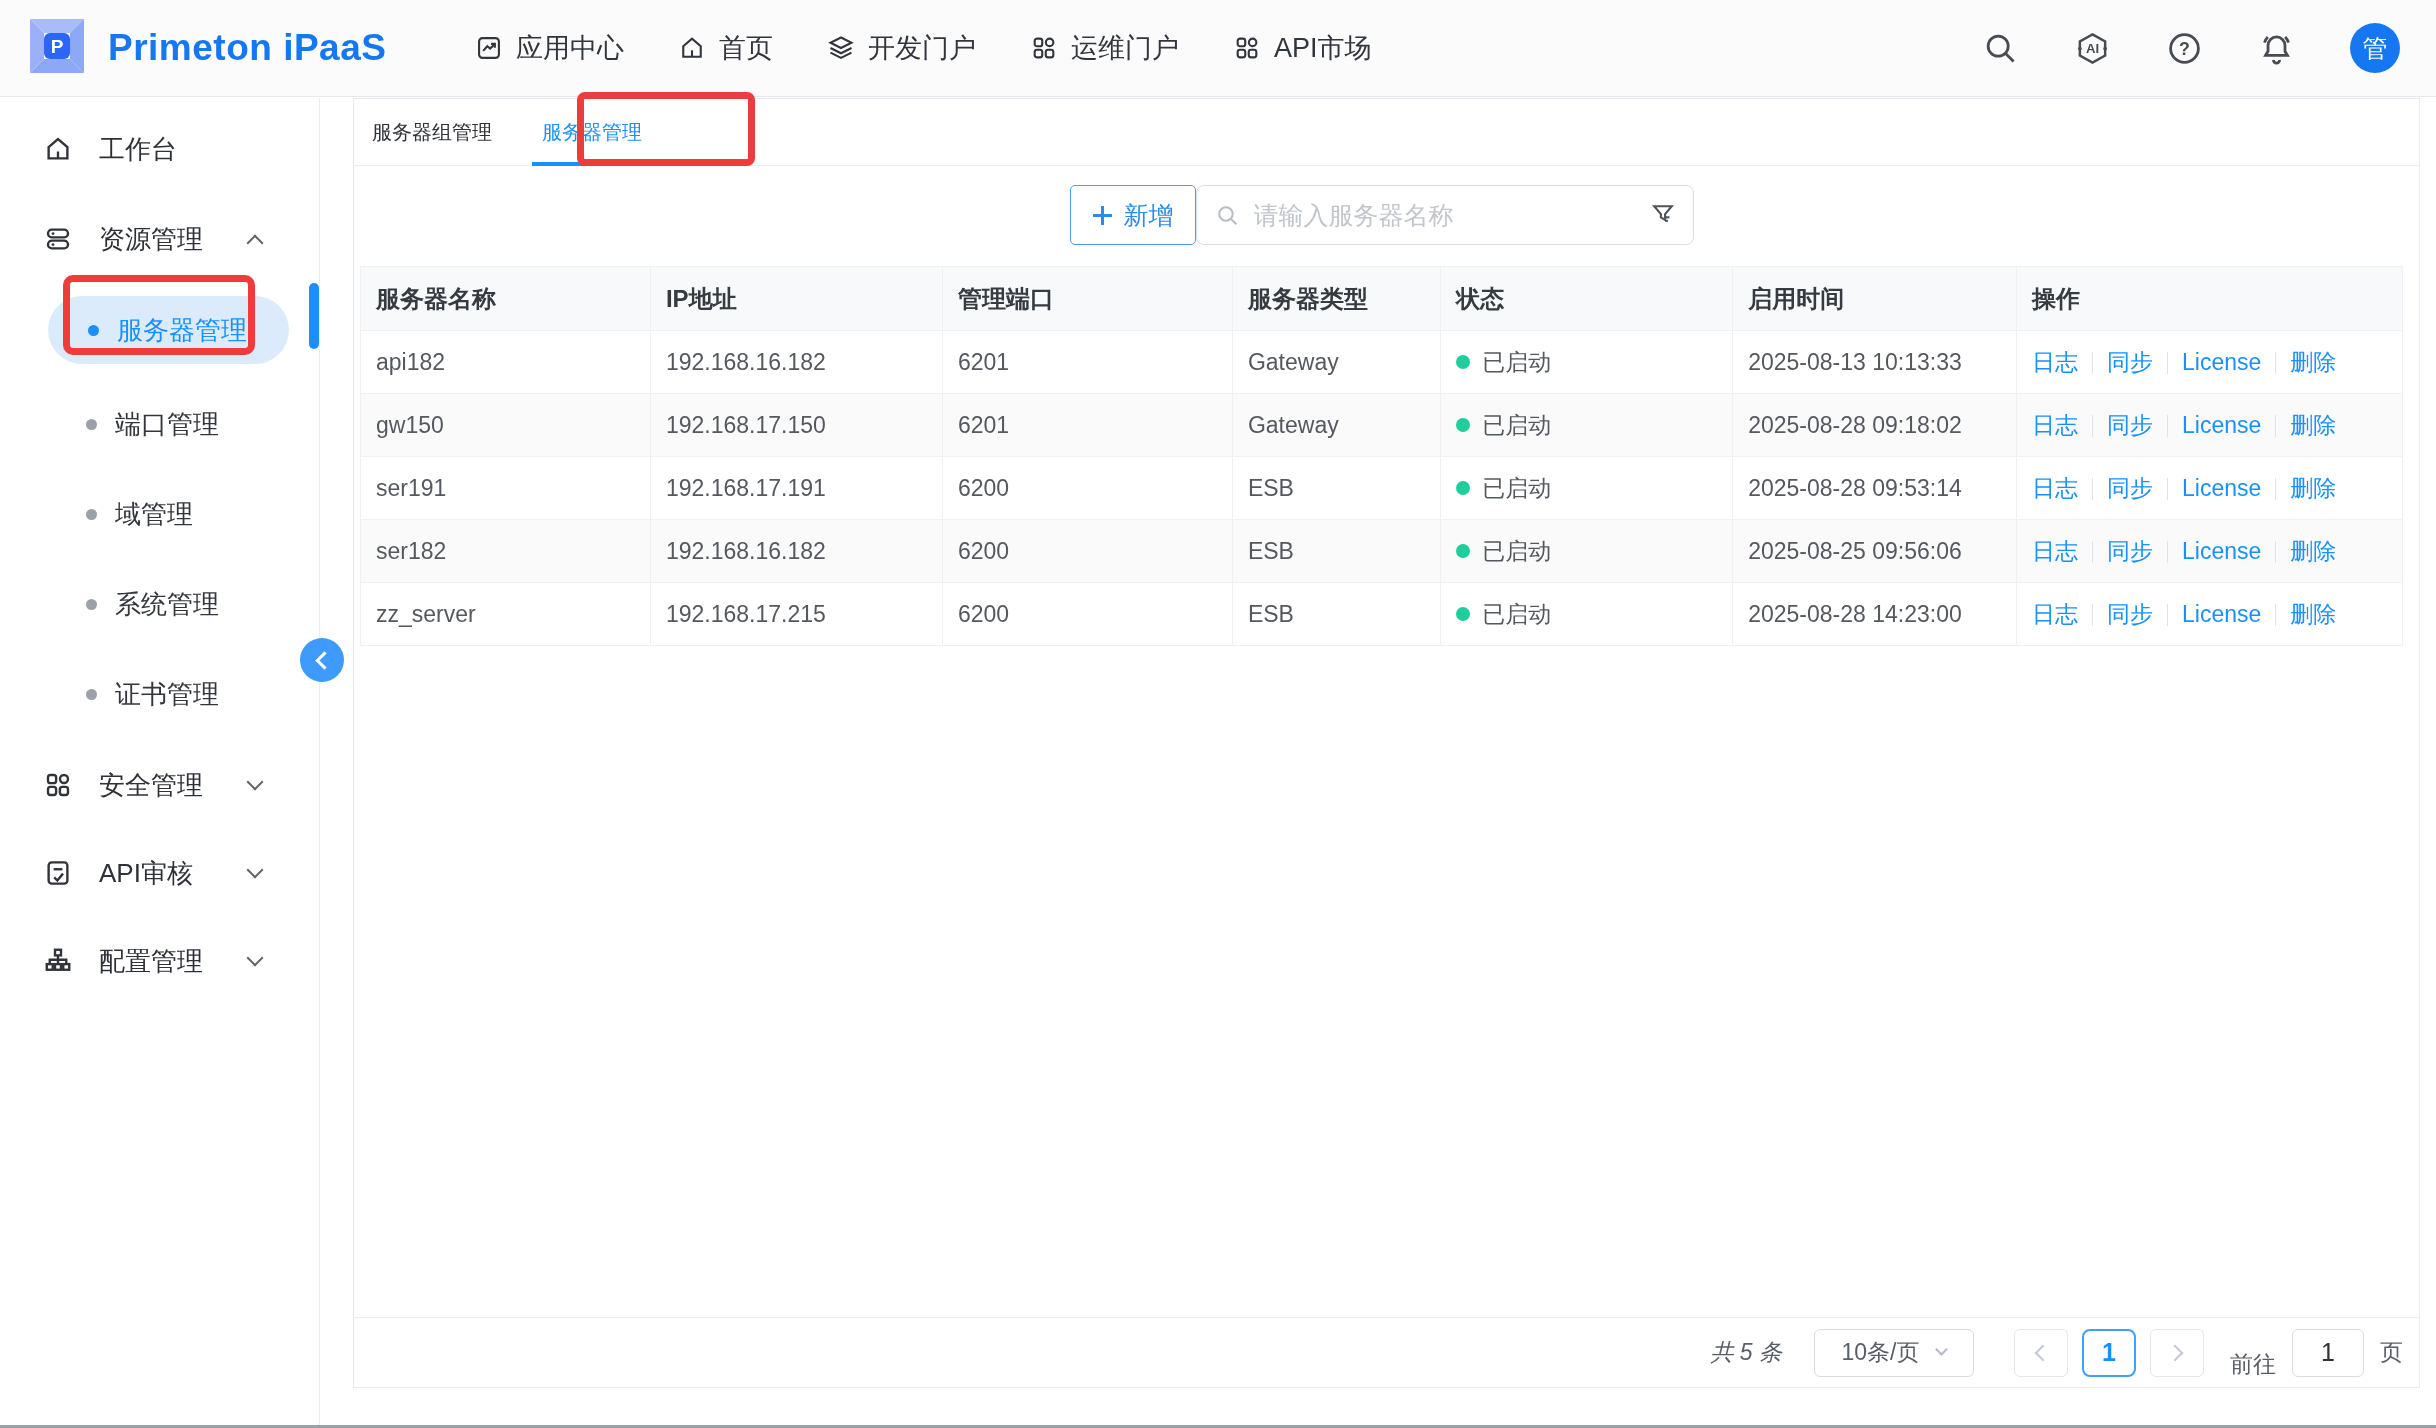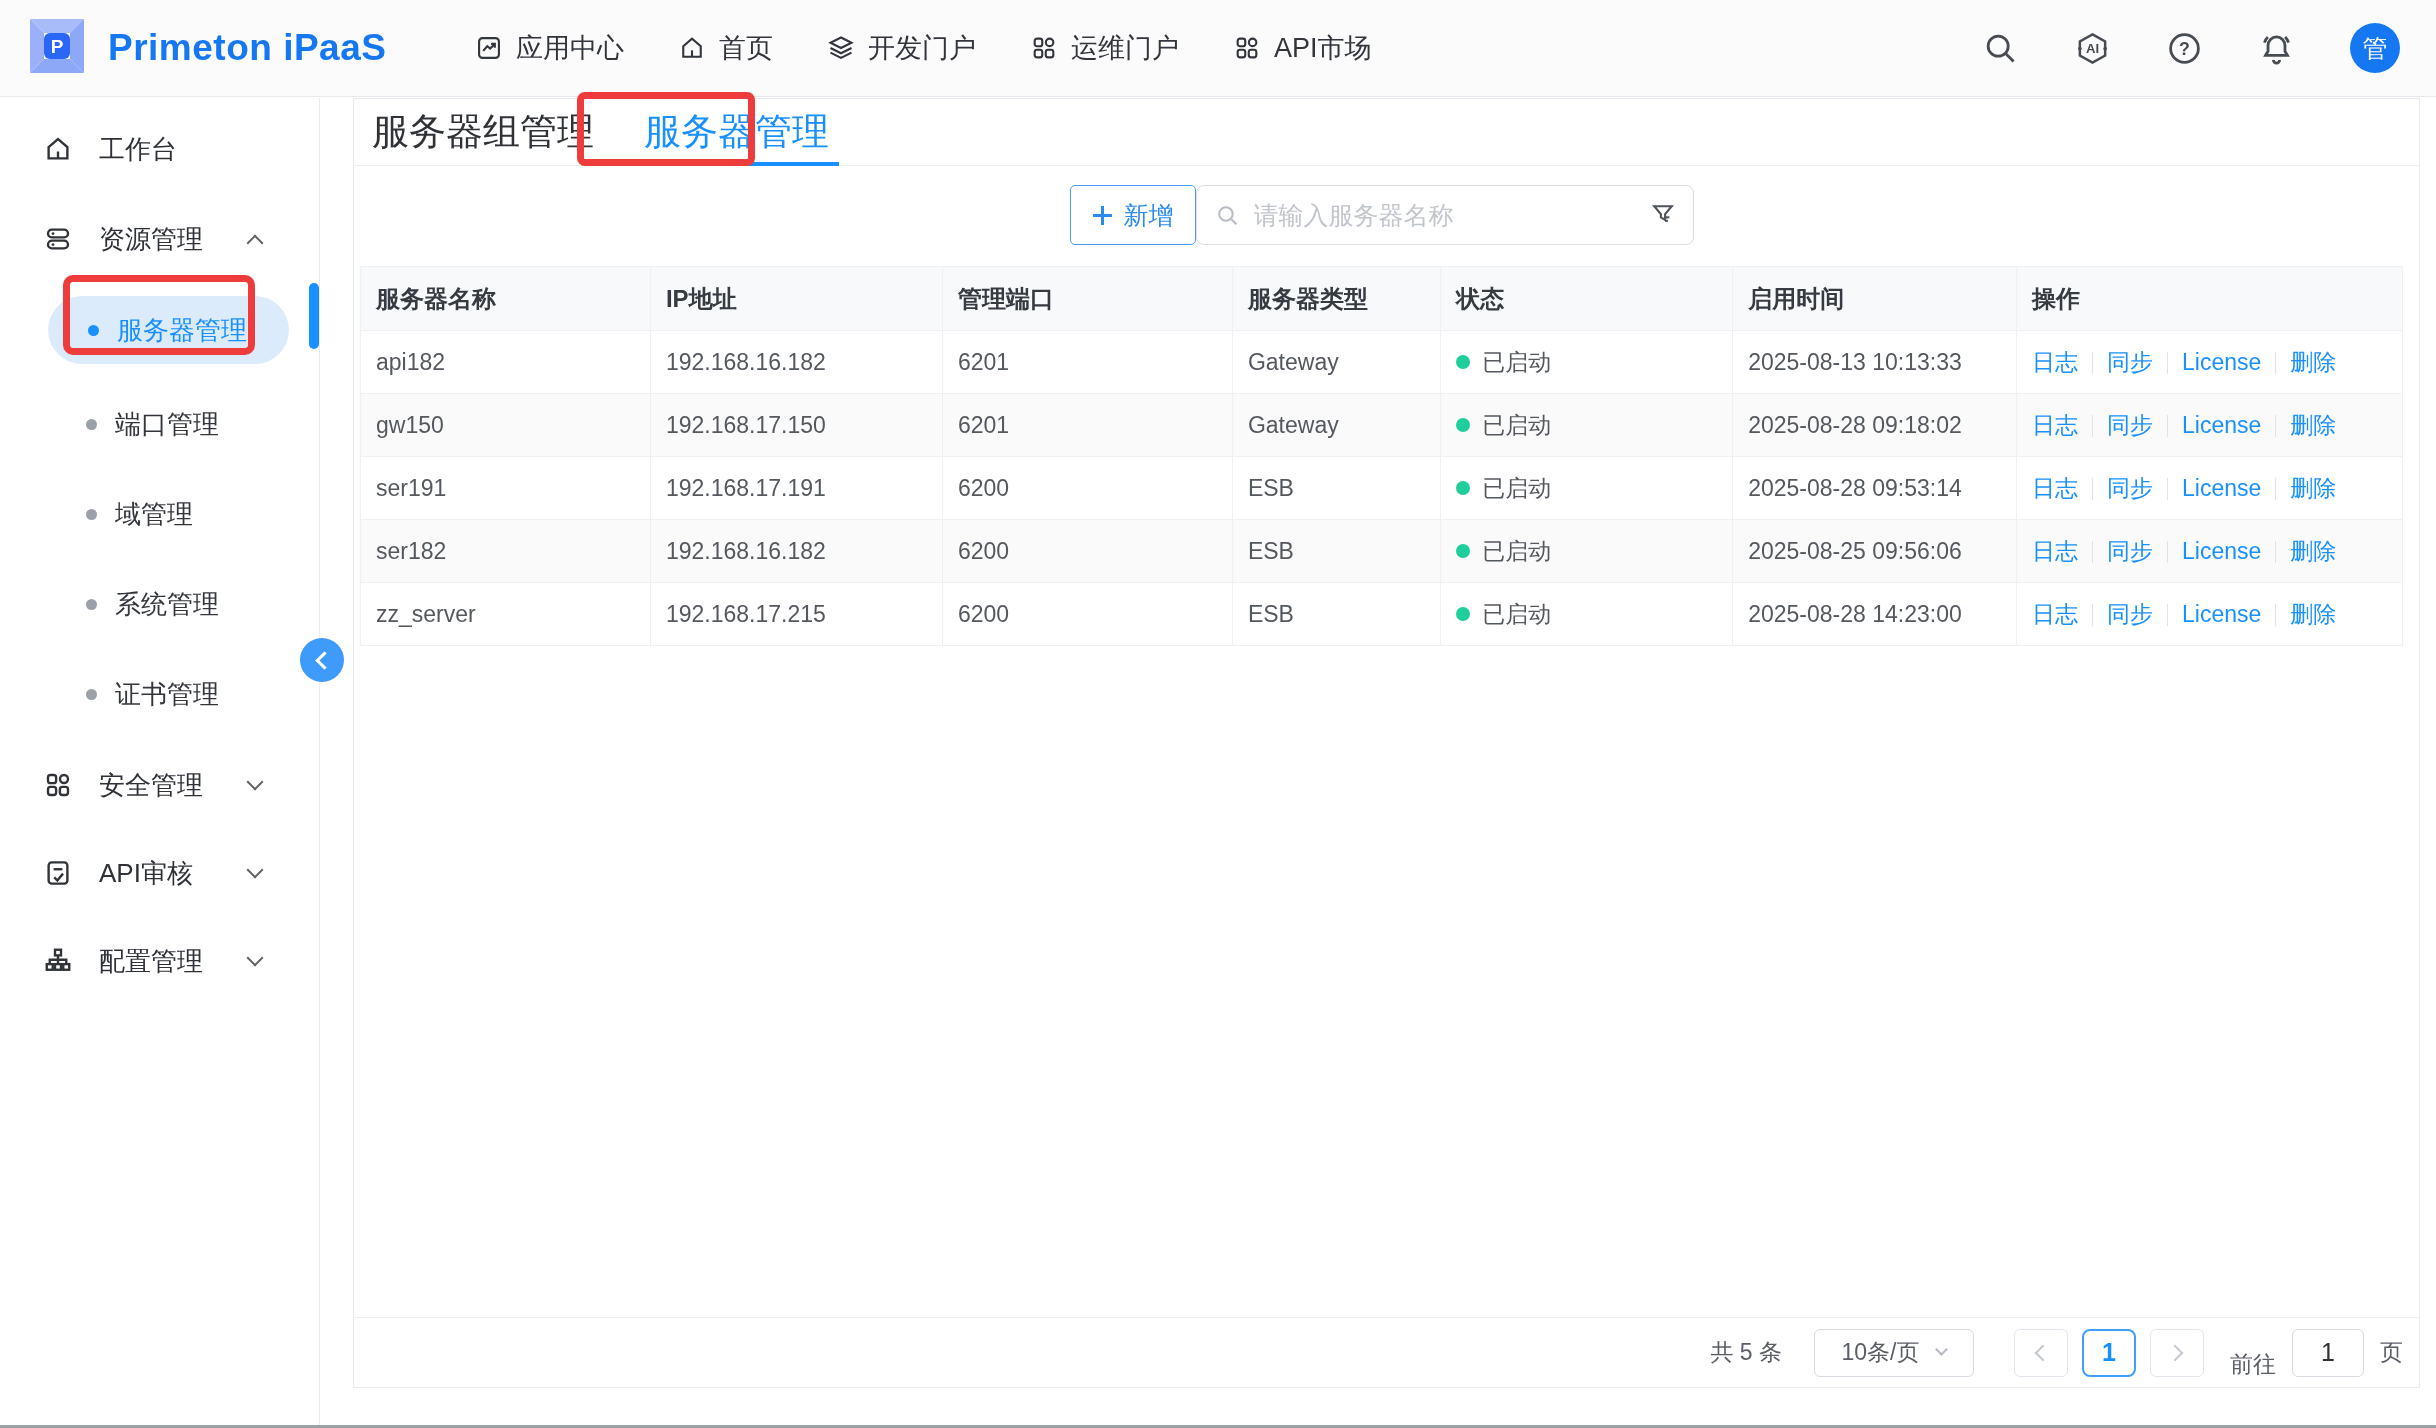--- a/index.html
+++ b/index.html
@@ -52,21 +52,21 @@
   .chev.left  { transform:rotate(135deg);  margin-left:4px; }
   .chev.right { transform:rotate(-45deg); margin-right:4px; }
   .chev.white { border-color:#fff; border-width:3px; width:13px; height:13px; }
   .chev.lite  { border-color:#c6cad2; }
   .chev.mini  { width:9px; height:9px; border-width:2px; border-color:#b4b8c0; }
 
   
   .panel { position:absolute; left:353px; top:98px; width:2067px; height:1290px;
            background:#fff; border:1px solid #e8e9f1; z-index:1; }
   .tabs-row { height:67px; border-bottom:1px solid #eceef2; display:flex; padding-left:18px; }
-  .tab { margin-right:50px; display:flex; align-items:center; font-size:37px; color:#2f3237;
+  .tab { margin-right:50px; display:flex; align-items:center; font-size:20px; color:#2f3237;
          position:relative; cursor:pointer; }
   .tab.active { color:#1890ff; }
   .tab.active::after { content:""; position:absolute; left:-10px; right:-10px; bottom:-1px;
                        height:4px; background:#1890ff; }
 
   .toolbar { display:flex; justify-content:center; align-items:center;
              padding:19px 16px 21px 6px; }
   .add-btn { width:126px; height:60px; border:1px solid #4b9bf5; border-radius:5px;
              background:#fff; color:#2a8af0; font-size:25px; display:flex; align-items:center;
              justify-content:center; gap:11px; cursor:pointer; }
@@ -91,21 +91,21 @@
   .dot { width:14px; height:14px; border-radius:50%; display:inline-block;
          margin-right:12px; vertical-align:middle; background:#1fce9a; }
   .status-text { vertical-align:middle; }
   .action-link { color:#1890ff; text-decoration:none; font-size:23px; cursor:pointer; }
   .act-divider { display:inline-block; width:1px; height:22px; background:#dfe2e8;
                  margin:0 14px; vertical-align:-4px; }
 
   .pagination { position:absolute; left:0; right:0; bottom:0; height:70px;
                 border-top:1px solid #eceef2; display:flex; align-items:center;
                 justify-content:flex-end; padding-right:16px; font-size:23px; color:#5a5e66; }
-  .pg-total { margin-right:32px; }
+  .pg-total { margin-right:32px;font-style:italic; }
   .page-size { width:160px; height:48px; border:1px solid #d8dbe1; border-radius:6px; background:#fff;
                display:flex; align-items:center; justify-content:center; gap:18px;
                margin-right:40px; cursor:pointer; color:#5a5e66; }
   .pg-btn { width:54px; height:48px; border:1px solid #e3e6ec; border-radius:6px; background:#fff;
             display:flex; align-items:center; justify-content:center; margin-right:14px; cursor:pointer; }
   .pg-current { width:54px; height:48px; border:2px solid #409eff; border-radius:8px; background:#fff;
                 color:#1890ff; font-weight:bold; font-size:25px; display:flex; align-items:center;
                 justify-content:center; margin-right:14px; cursor:pointer; }
   .pg-next { margin-right:26px; }
   .goto-label { margin-right:16px;margin-top:24px; }

